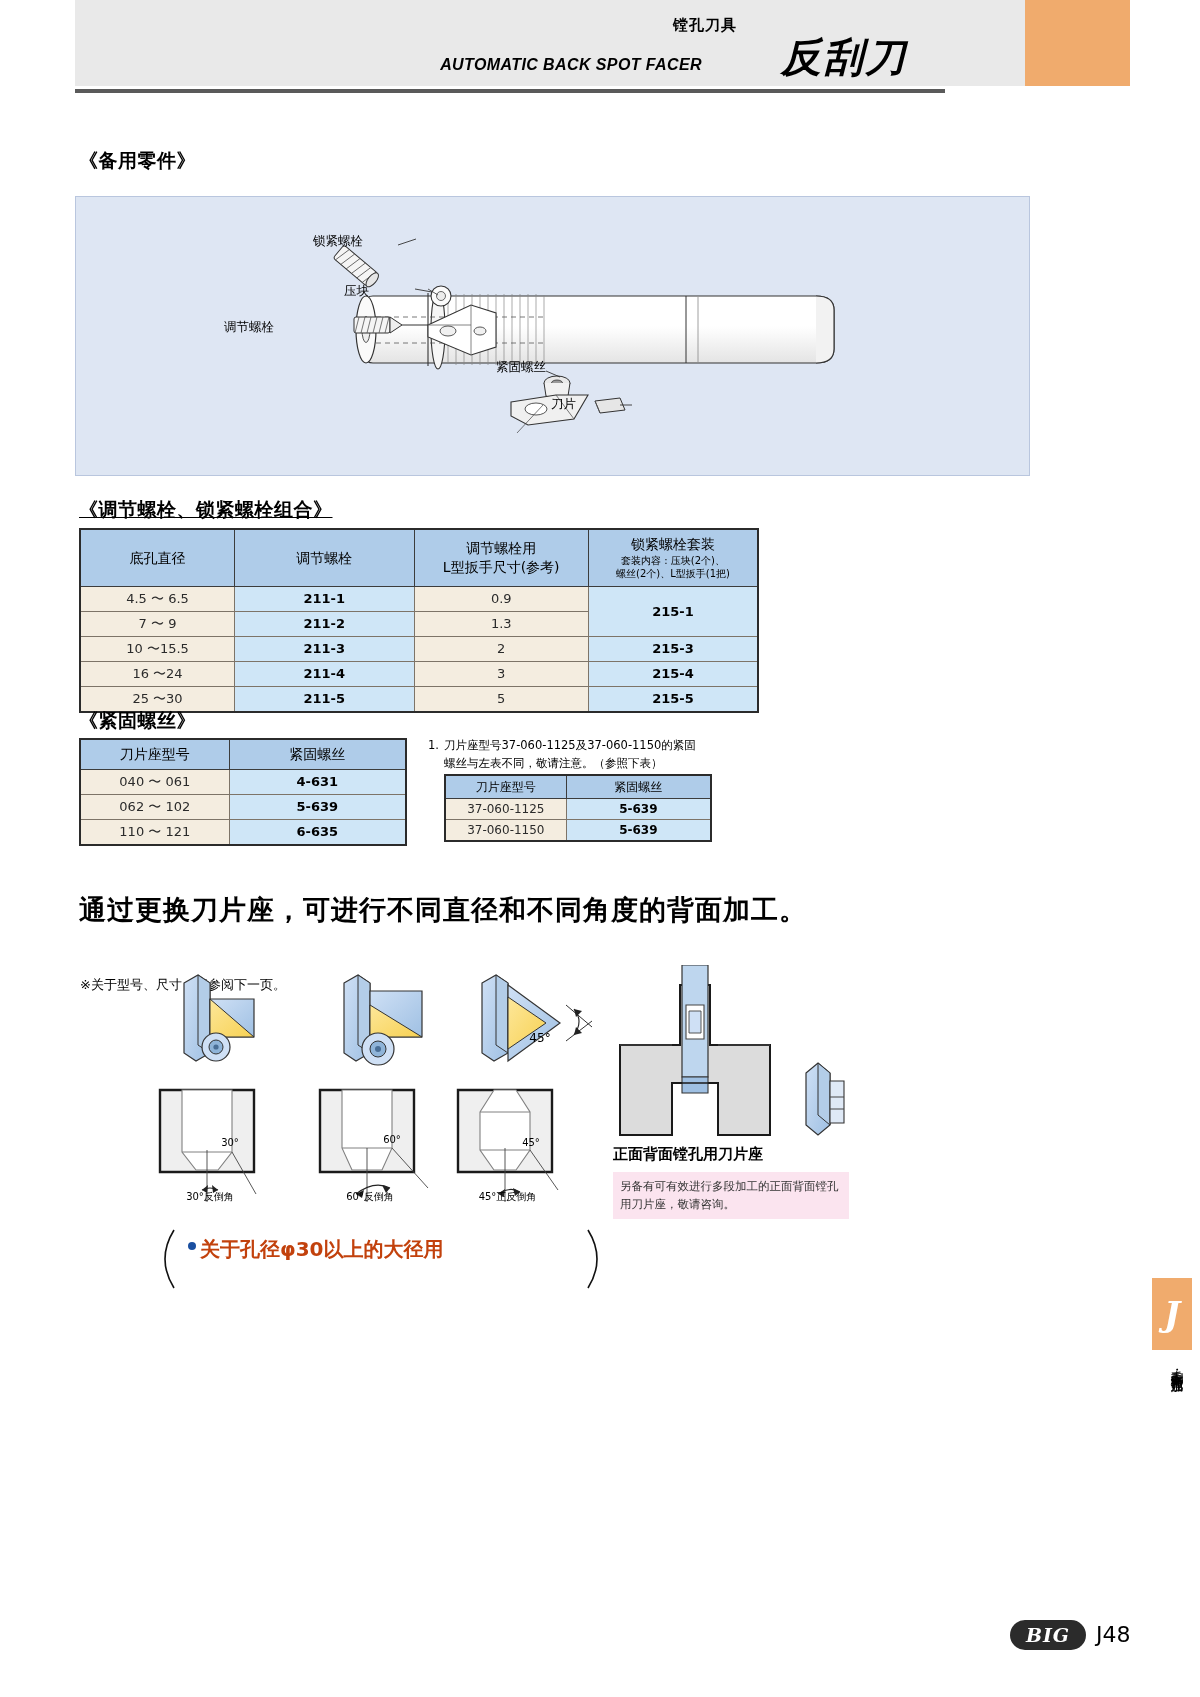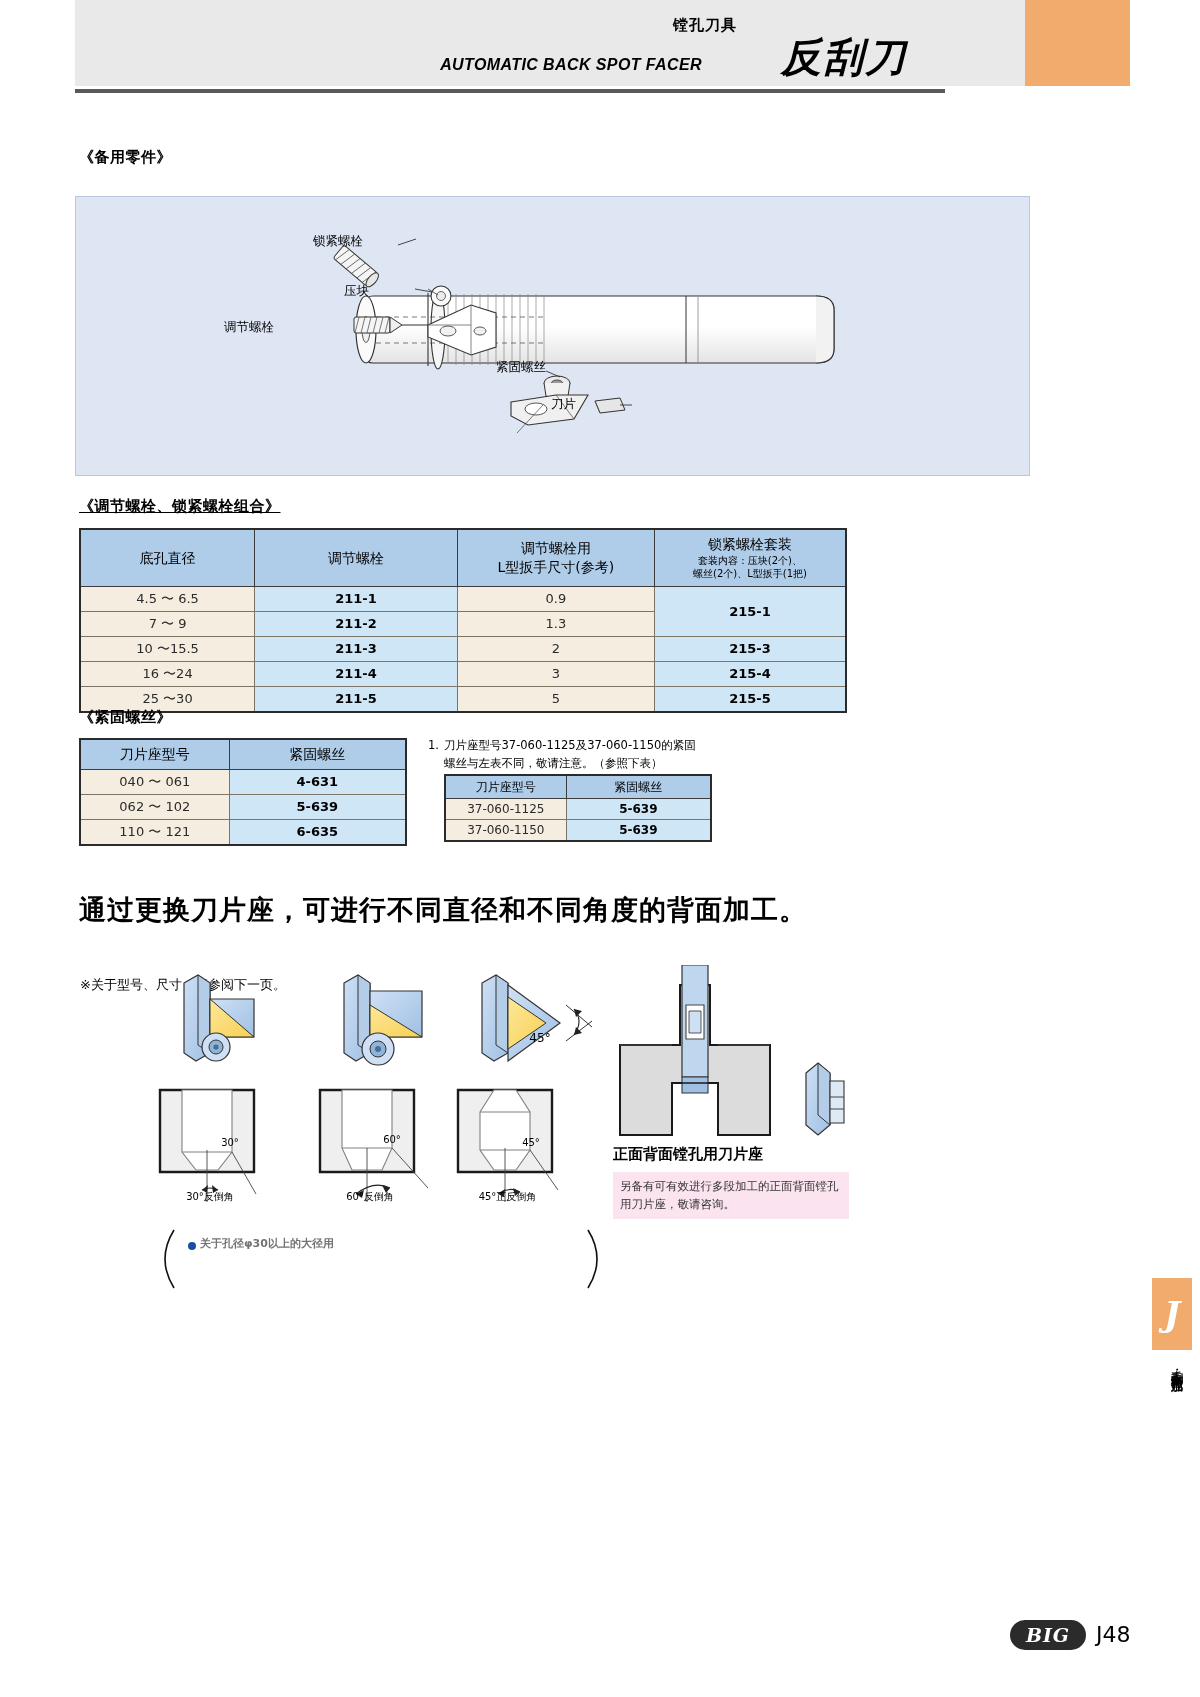--- a/index.html
+++ b/index.html
@@ -40,21 +40,21 @@
   }
   .hdr-en {
     position:absolute; right:290px; top:56px;
     font-size:16px; font-weight:bold; font-style:italic;
     letter-spacing:0.4px;
   }
 
   
   .sec-title {
     position:absolute;
-    font-size:15px; font-weight:bold;
+    font-size:19px; font-weight:bold;
     font-family:"DejaVu Sans",sans-serif;
     letter-spacing:0.5px;
   }
 
   
   .parts-panel {
     position:absolute; left:75px; top:196px; width:955px; height:280px;
     background:#dee6f3; border:1px solid #b9c6de;
   }
   .parts-svg { position:absolute; left:0; top:0; }
@@ -73,21 +73,21 @@
     line-height:1.35;
     border-color:#3c3c3c;
   }
   .tbl th .sm { font-size:10px; display:block; line-height:1.35; }
   .tbl td { font-size:13px; padding:3px 4px; }
   .c-beige { background:#f4ede0; color:#2b2b2b; }
   .c-blue  { background:#cfe6f7; font-weight:bold; font-size:15px; }
   .tbl { border:2px solid #2b2b2b; }
 
   
-  #table1 { left:79px; top:528px; width:768px; }
+  #table1 { left:79px; top:528px; width:680px; }
   #table1 th:nth-child(1){ width:155px; }
   #table1 th:nth-child(2){ width:180px; }
   #table1 th:nth-child(3){ width:175px; }
   #table1 th:nth-child(4){ width:170px; }
 
   
   #table2 { left:79px; top:738px; width:328px; }
   #table2 th:nth-child(1){ width:150px; }
   #table2 th:nth-child(2){ width:178px; }
 
@@ -136,21 +136,21 @@
     position:absolute; left:613px; top:1172px; width:236px;
     background:#fbe4ef; color:#333;
     font-size:11.5px; line-height:1.6; padding:5px 7px;
     font-family:"DejaVu Sans",sans-serif;
   }
 
   
   .bracket-box { position:absolute; left:78px; top:1228px; width:540px; height:62px; }
   .bn-line1 {
     position:absolute; left:110px; top:8px;
-    font-size:11px; font-weight:bold; color:#737373;
+    font-size:20px; font-weight:bold; color:#c2410c;
     font-family:"DejaVu Sans",sans-serif;
   }
   .bn-line2 {
     position:absolute; left:117px; top:32px;
     font-size:13.5px; color:#111;
     font-family:"DejaVu Sans",sans-serif;
   }
   .bn-bullet {
     position:absolute; left:110px; top:14px; width:8px; height:8px;
     border-radius:50%; background:#1a4fa0;

